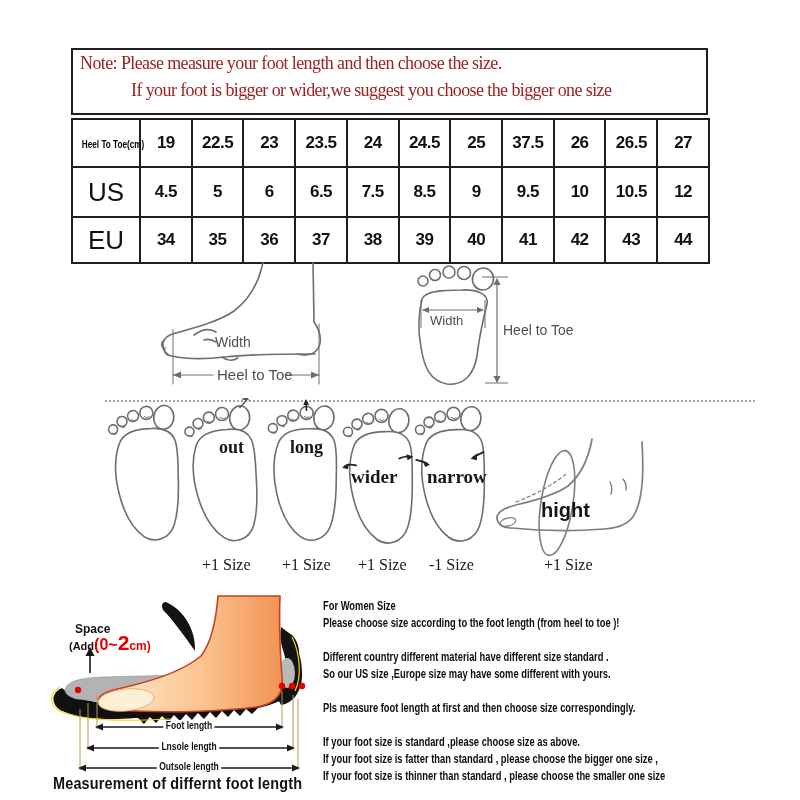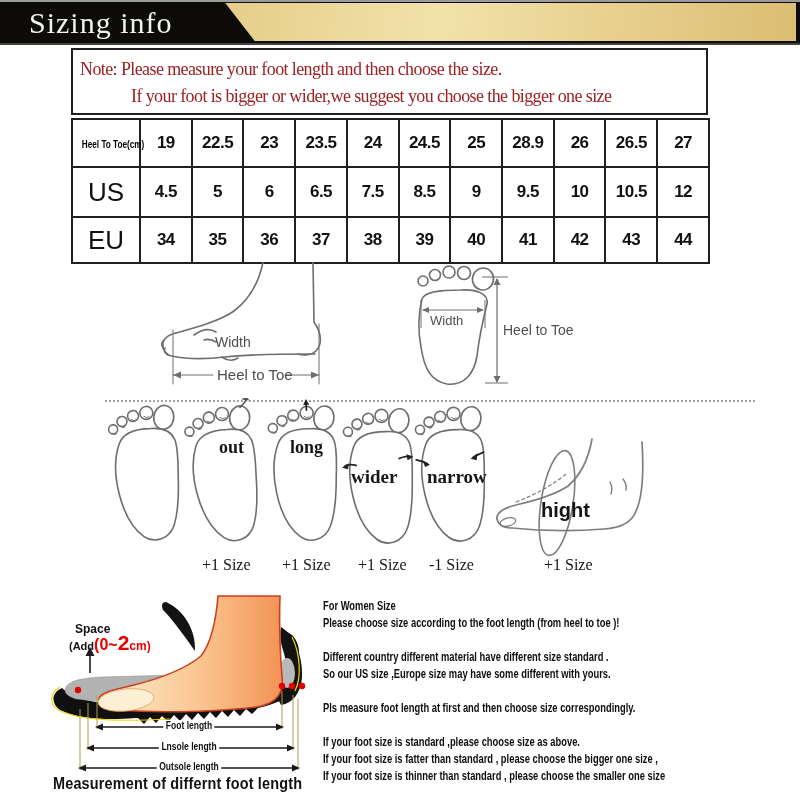--- a/index.html
+++ b/index.html
@@ -13,21 +13,21 @@
          border-top:2px solid #9a9a9a;box-sizing:border-box;border-bottom:2px solid #44433b;}
   .gold{position:absolute;left:0;top:1px;right:4px;height:38px;
         background:linear-gradient(100deg,#c9a24b 0%,#e6cf8c 30%,#f2e2aa 55%,#dcbd72 100%);
         clip-path:polygon(28.3% 0,100% 0,100% 100%,32% 100%);}
   .brand-title{position:absolute;left:29px;top:4px;color:#f2f2f2;
         font-family:"Liberation Serif",serif;font-size:30px;letter-spacing:1px;}
 
   
   .note{position:absolute;left:71px;top:48px;width:637px;height:67px;border:2px solid #1f1f1f;
         box-sizing:border-box;color:#9b2123;font-family:"Liberation Serif",serif;
-        font-size:18px;line-height:27px;letter-spacing:-0.6px;padding-top:6px;}
+        font-size:18px;line-height:27px;letter-spacing:-0.6px;}
   .note div{white-space:nowrap;}
   .note .l1{padding-left:7px;}
   .note .l2{padding-left:58px;}
 
   
   table.sizes{position:absolute;left:71px;top:118px;width:639px;border-collapse:collapse;
         table-layout:fixed;}
   table.sizes td{border:2px solid #1f1f1f;text-align:center;vertical-align:middle;padding:0;}
   tr.r0 td{height:46px;margin-top:47px;} tr.r1 td{height:48px;} tr.r2 td{height:44px;}
   .hcell span{display:inline-block;font-size:10.5px;font-weight:700;white-space:nowrap;
@@ -61,24 +61,20 @@
   .advice{position:absolute;left:323px;top:597px;font-size:13px;font-weight:700;color:#0d0d0d;
           line-height:17px;transform:scaleX(0.72);transform-origin:0 0;}
   .advice .grp{margin:0 0 17px 0;}
   .advice div{white-space:nowrap;}
 </style>
 </head>
 <body>
 
 <div id="canvas">
 
-  <div class="brand">
-    <div class="gold"></div>
-    <div class="brand-title">Sizing info</div>
-  </div>
 
   <div class="note">
     <div class="l1">Note: Please measure your foot length and then choose the size.</div>
     <div class="l2">If your foot is bigger or wider,we suggest you choose the bigger one size</div>
   </div>
 
   <table class="sizes">
     <colgroup>
         <col style="width:68px">
         <col>
@@ -96,21 +92,21 @@
     <tbody>
         <tr class="r0">
       <td class="hcell"><span>Heel To Toe(cm)</span></td>
       <td class="val">19</td>
       <td class="val">22.5</td>
       <td class="val">23</td>
       <td class="val">23.5</td>
       <td class="val">24</td>
       <td class="val">24.5</td>
       <td class="val">25</td>
-      <td class="val">28.9</td>
+      <td class="val">37.5</td>
       <td class="val">26</td>
       <td class="val">26.5</td>
       <td class="val">27</td>
     </tr>
     <tr class="r1">
       <td class="big">US</td>
       <td class="val">4.5</td>
       <td class="val">5</td>
       <td class="val">6</td>
       <td class="val">6.5</td>

